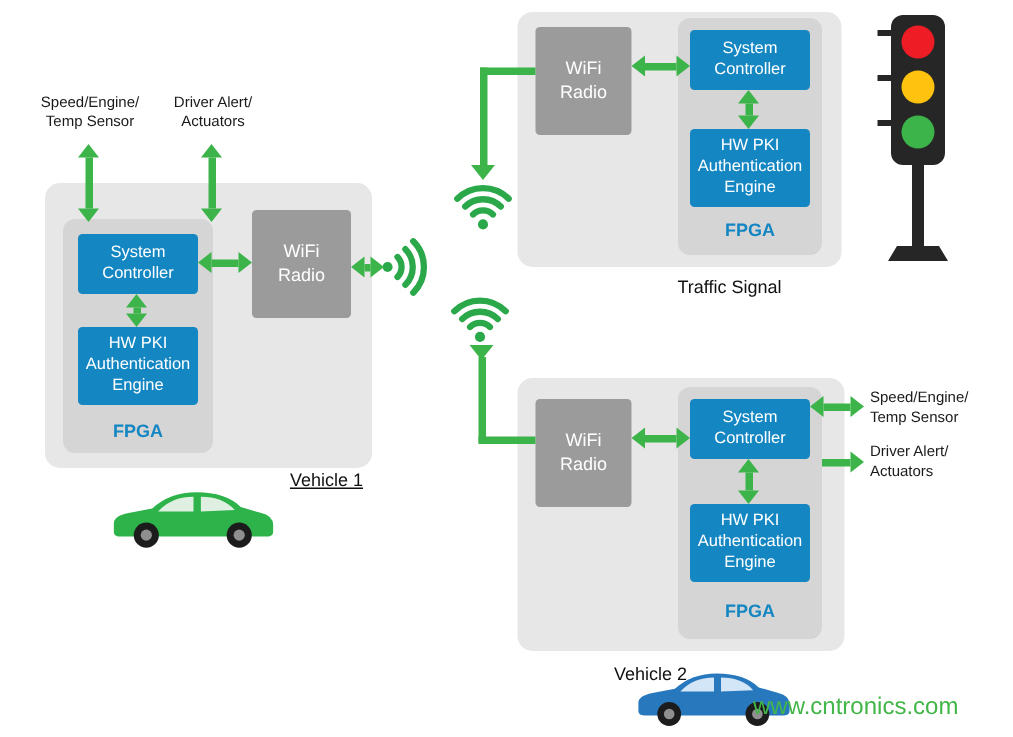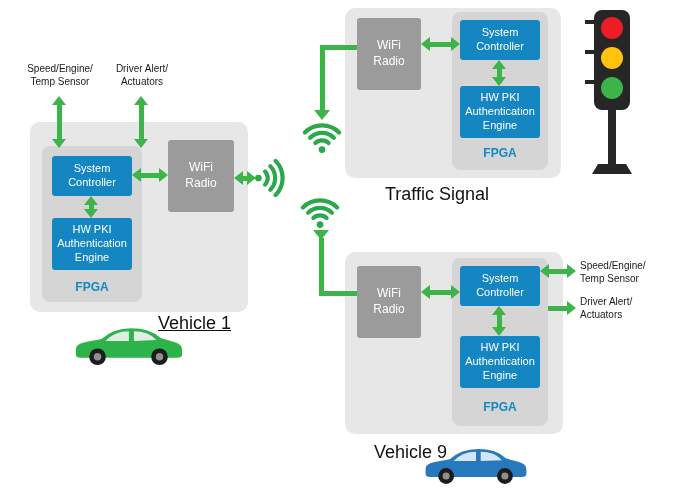--- a/index.html
+++ b/index.html
@@ -14,21 +14,21 @@
     text-align:center; font-size:11px; line-height:1.25; white-space:pre-line;
   }
   .graybox {
     background:#9b9b9b; color:#fff; border-radius:3px;
     display:flex; align-items:center; justify-content:center;
     text-align:center; font-size:12px; line-height:1.3; white-space:pre-line;
   }
   .fpga { color:#1486c2; font-size:12px; font-weight:600; text-align:center; }
   .lbl { font-size:10px; color:#1a1a1a; line-height:1.3; white-space:pre-line; }
   .center { text-align:center; }
-  .caption { font-size:18px; color:#111; text-align:left; }
+  .caption { font-size:12px; color:#111; text-align:right; }
   .watermark { font-size:16px; color:#43b649; }
 
   
   .line { background:#3cb44a; }
 
   
   .darr-h { height:5px; background:#3cb44a; }
   .darr-h::before { content:""; position:absolute; left:-9px; top:-5px; width:0; height:0;
     border-top:7.5px solid transparent; border-bottom:7.5px solid transparent; border-right:9px solid #3cb44a; }
   .darr-h::after { content:""; position:absolute; right:-9px; top:-5px; width:0; height:0;
@@ -97,21 +97,21 @@
   <div class="abs lbl center" style="left:99px;top:62px;width:86px;">Driver Alert/
 Actuators</div>
   <div class="abs caption" style="left:158px;top:313px;width:84px;text-decoration:underline;">Vehicle 1</div>
 
   <div class="abs caption" style="left:385px;top:184px;width:136px;">Traffic Signal</div>
 
   <div class="abs lbl" style="left:580px;top:259px;width:92px;">Speed/Engine/
 Temp Sensor</div>
   <div class="abs lbl" style="left:580px;top:295px;width:92px;">Driver Alert/
 Actuators</div>
-  <div class="abs caption" style="left:374px;top:442px;width:84px;">Vehicle 9</div>
+  <div class="abs caption" style="left:374px;top:442px;width:84px;">Vehicle 2</div>
 
   <div class="abs" style="left:582px;top:8px;">
     <svg width="58" height="168" viewBox="0 0 58 168">
       <rect x="12" y="2" width="36" height="100" rx="8" fill="#262626"></rect>
       <rect x="3" y="12" width="13" height="4" fill="#262626"></rect>
       <rect x="3" y="42" width="13" height="4" fill="#262626"></rect>
       <rect x="3" y="72" width="13" height="4" fill="#262626"></rect>
       <circle cx="30" cy="20" r="11" fill="#ee1c25"></circle>
       <circle cx="30" cy="50" r="11" fill="#ffc20e"></circle>
       <circle cx="30" cy="80" r="11" fill="#3cb44a"></circle>
@@ -194,14 +194,15 @@
   <div class="abs sarr-h" style="left:548px;top:306px;width:19px;"></div>
 
   <div class="abs line" style="left:320px;top:45px;width:37px;height:5px;"></div>
   <div class="abs line" style="left:320px;top:45px;width:5px;height:67px;"></div>
   <div class="abs tri-down" style="left:314px;top:110px;"></div>
 
   <div class="abs tri-down" style="left:313px;top:230px;"></div>
   <div class="abs line" style="left:319px;top:238px;width:5px;height:57px;"></div>
   <div class="abs line" style="left:319px;top:291px;width:38px;height:5px;"></div>
 
+  <div class="abs watermark" style="left:502px;top:463px;">www.cntronics.com</div>
 
 </div>
 
 </body></html>

